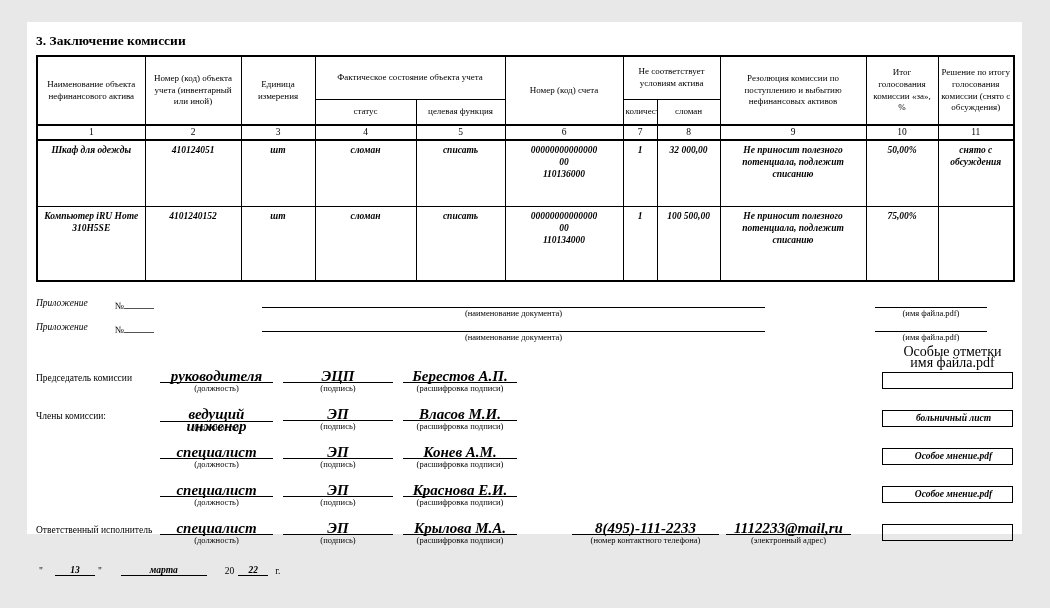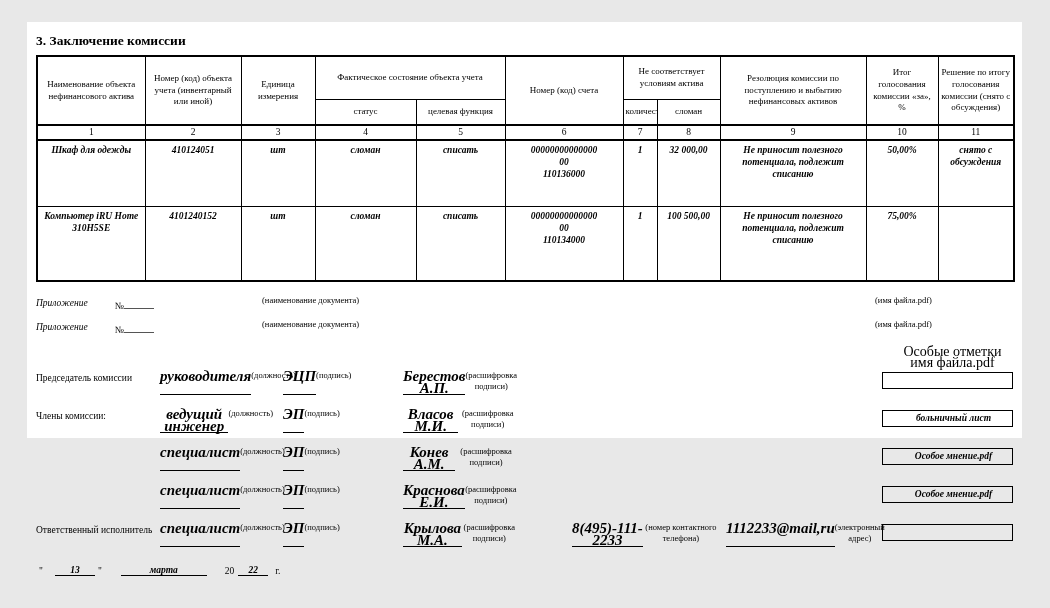--- a/index.html
+++ b/index.html
@@ -1,21 +1,21 @@
 <!DOCTYPE html>
 <html><head>
 <meta charset="utf-8">
 <style>
   html,body{margin:0;padding:0;}
   body{
     width:1050px;height:608px;background:#e8e8e8;position:relative;
     font-family:"Liberation Serif", serif;color:#000;overflow:hidden;
   }
   .page{
-    position:absolute;left:27px;top:22px;width:995px;height:416px;background:#ffffff;
+    position:absolute;left:27px;top:22px;width:995px;height:512px;background:#ffffff;
   }
   .content{padding:10px 9px 0 9px;position:relative;}
   .title{font-size:13.5px;font-weight:bold;margin:1px 0 6px 0;}
 
   
   table.doc{border-collapse:collapse;table-layout:fixed;width:977px;border:2px solid #000;}
   table.doc th, table.doc td{
     border:1px solid #000;padding:1px 2px;text-align:center;vertical-align:middle;
     font-weight:normal;font-size:9px;line-height:1.28;overflow:hidden;
   }
@@ -29,21 +29,21 @@
   tr.data.r2{height:75px;border-radius:22px;}
   td .acct-line{display:block;}
   td.nowrap{white-space:nowrap;}
 
   
   .attach-row{display:flex;align-items:flex-start;position:relative;height:24px;font-size:9.5px;}
   .attach-row.first{margin-top:13px;}
   .attach-label{width:79px;padding-top:3px;font-style:italic;}
   .attach-num{width:45px;padding-top:3px;}
   .num-blank{display:inline-block;width:30px;border-bottom:1px solid #555;height:10px;}
-  .field{display:flex;flex-direction:row;}
+  .field{display:flex;flex-direction:column;}
   .field .fvalue{border-bottom:1.5px solid #000;min-height:12px;text-align:center;
                  font-weight:bold;font-style:italic;font-size:15px;line-height:12px;}
   .field .fcaption{text-align:center;font-size:8.5px;line-height:11px;}
   .doc-field{margin-left:102px;width:503px;}
   .file-field{position:absolute;right:26px;top:0;width:112px;}
 
   
   .notes-head{width:121px;margin-left:auto;margin-right:0;text-align:center;
               font-size:14px;line-height:11px;margin-top:3px;}
 

